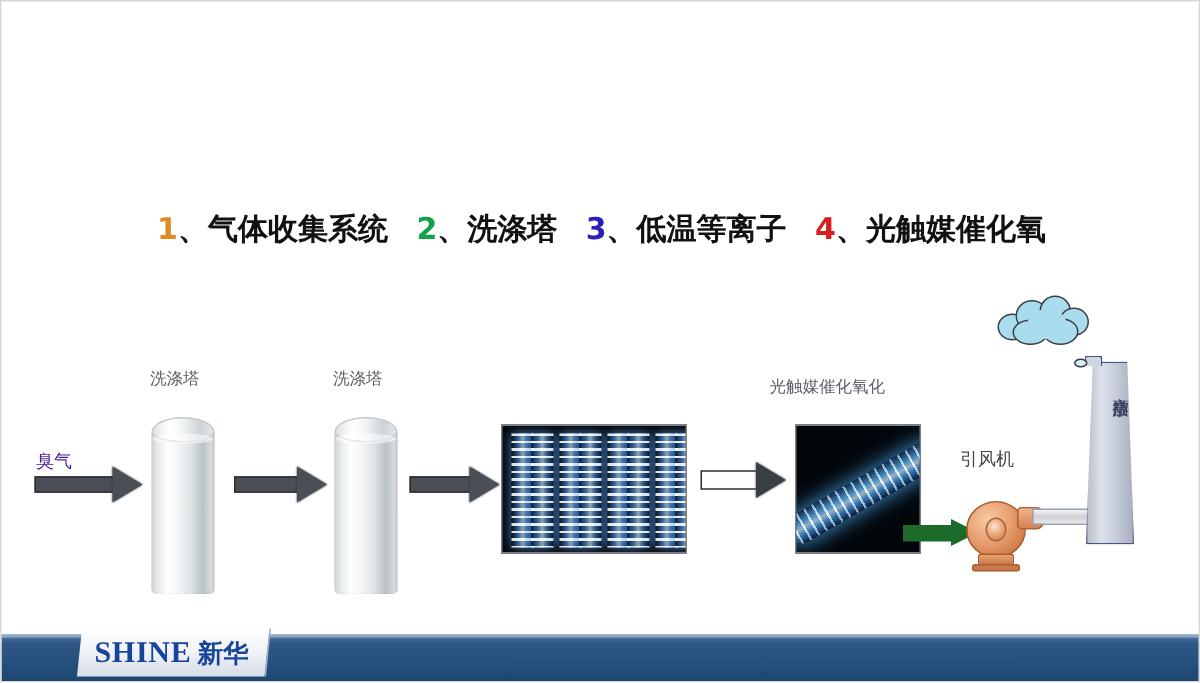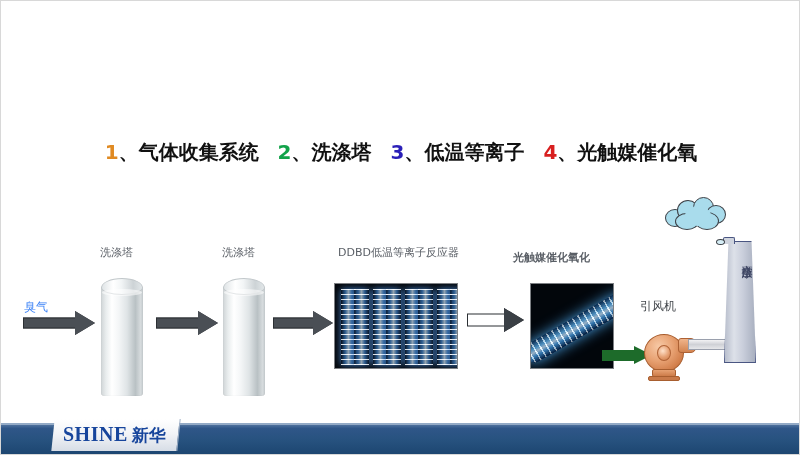--- a/index.html
+++ b/index.html
@@ -154,21 +154,21 @@
 <div id="slide">
 
 
   <div id="steps">
     <span class="grp"><span class="num n1">1</span><span class="txt">、</span><span class="txt">气体收集系统</span></span>
     <span class="grp"><span class="num n2">2</span><span class="txt">、</span><span class="txt">洗涤塔</span></span>
     <span class="grp"><span class="num n3">3</span><span class="txt">、</span><span class="txt">低温等离子</span></span>
     <span class="grp"><span class="num n4">4</span><span class="txt">、</span><span class="txt">光触媒催化氧</span></span>
   </div>
 
-  <div class="dlabel" style="left:23px;top:298px;font-size:12px;color:#3b82f6;">臭气</div>
+  <div class="dlabel" style="left:23px;top:298px;font-size:12px;color:#4c1d95;">臭气</div>
   <div class="arrow" style="left:22px;top:310px;width:72px;height:24px;">
     <div class="shaft" style="width:54px;"></div>
     <div class="head" style="left:52px;"></div>
   </div>
 
   <div class="dlabel" style="left:99px;top:244px;">洗涤塔</div>
   <div class="tower" style="left:100px;top:277px;">
     <div class="body"></div>
       <div class="cap"></div>
       <div class="capline"></div>
@@ -184,21 +184,20 @@
     <div class="body"></div>
       <div class="cap"></div>
       <div class="capline"></div>
   </div>
 
   <div class="arrow" style="left:272px;top:310px;width:62px;height:24px;">
     <div class="shaft" style="width:42px;"></div>
     <div class="head" style="left:40px;"></div>
   </div>
 
-  <div class="dlabel" style="left:337px;top:244px;">DDBD低温等离子反应器</div>
   <div id="plasma">
     <div class="tubepair" style="left:6px;">
       <div class="tube" style="left:0px;">
           <div class="rungs"></div>
         </div>
       <div class="tube" style="left:13px;">
           <div class="rungs"></div>
         </div>
     </div>
     <div class="tubepair" style="left:38px;">
@@ -225,21 +224,21 @@
           <div class="rungs"></div>
         </div>
     </div>
   </div>
 
   <div class="arrow hollow" style="left:466px;top:306px;width:62px;height:26px;">
     <div class="shaft" style="width:40px;height:13px;"></div>
     <div class="head" style="left:37px;"></div>
   </div>
 
-  <div class="dlabel" style="left:512px;top:249px;font-weight:bold;">光触媒催化氧化</div>
+  <div class="dlabel" style="left:512px;top:249px;">光触媒催化氧化</div>
   <div id="photocat">
     <div class="coil"></div>
   </div>
 
   <div id="greenarrow">
     <div class="shaft"></div>
       <div class="head"></div>
   </div>
 
   <div class="dlabel" style="left:639px;top:297px;font-size:12px;color:#44484d;">引风机</div>

